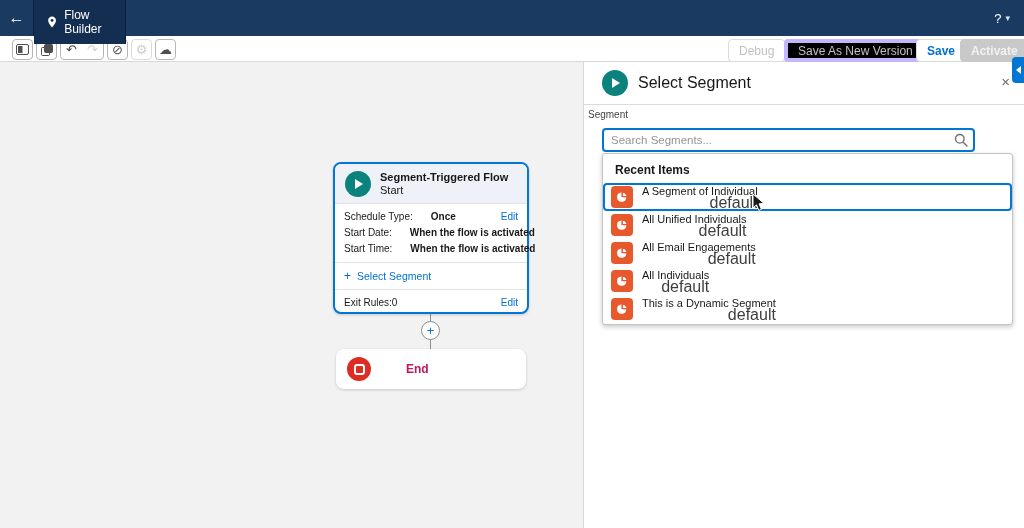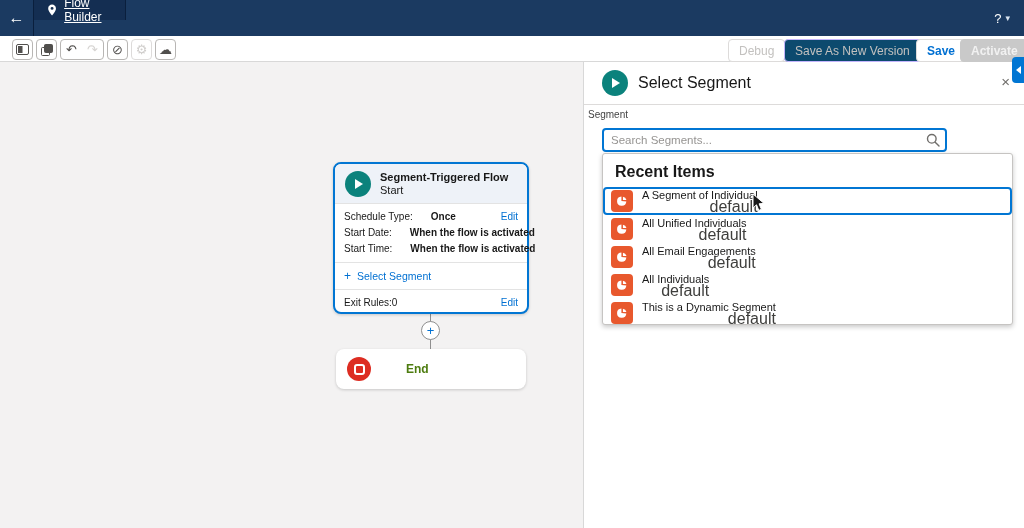--- a/index.html
+++ b/index.html
@@ -8,38 +8,38 @@
     font-family: "Liberation Sans", sans-serif;
     position: relative;
     overflow: hidden;
     background: #f3f2f2;
   }
   .abs { position: absolute; }
 
   
   .topbar { left:0; top:0; width:1024px; height:36px; background:#1b3a61; z-index:10; }
   .topbar .backbtn { left:0; top:0; width:34px; height:36px; display:flex; align-items:center; justify-content:center; color:#fff; font-size:16px; border-right:1px solid #0a1f3d; cursor:pointer; }
-  .topbar .apptab { left:34px; top:0; width:92px; height:20px; background:#142e52; border-right:1px solid #0a1f3d; display:flex; align-items:center; gap:7px; padding-left:13px; color:#fff;text-decoration:underline; }
+  .topbar .apptab { left:34px; top:0; width:92px; height:44px; background:#142e52; border-right:1px solid #0a1f3d; display:flex; align-items:center; gap:7px; padding-left:13px; color:#fff; }
   .topbar .apptab .title { font-size:12px; color:#fff; }
   .topbar .help { right:14px; top:0; height:36px; display:flex; align-items:center; gap:4px; color:#fff; font-size:13px; cursor:pointer; }
   .topbar .help .caret { font-size:9px; color:#d9e4f1; }
 
   
   .toolbar { left:0; top:36px; width:1024px; height:26px; background:#fff; border-bottom:1px solid #d8d8d8; z-index:9; }
   .tbtn { position:absolute; top:3px; height:21px; background:#fff; border:1px solid #b8b6b4; border-radius:4px; display:flex; align-items:center; justify-content:center; color:#514f4d; font-size:13px; cursor:pointer; }
   .tbtn.disabled { border-color:#dddbda; color:#d0cecc; cursor:default; }
   .tgroup { position:absolute; top:3px; height:21px; border:1px solid #b8b6b4; border-radius:4px; background:#fff; display:flex; }
   .tgroup .half { width:21px; display:flex; align-items:center; justify-content:center; font-size:13px; color:#514f4d; cursor:pointer; }
   .tgroup .half.disabled { color:#d6d4d2; cursor:default; }
 
   .actionbtn { position:absolute; top:3px; height:23px; border:1px solid #dddbda; border-radius:4px; background:#fff; font-size:12px; display:flex; align-items:center; justify-content:center; padding:0 10px; font-family:"Liberation Sans",sans-serif; }
   .actionbtn.disabled { color:#c3c1bf; cursor:default; }
   .actionbtn.save { color:#0070d2; font-weight:bold; cursor:pointer; }
   .actionbtn.activate { background:#c9c9c9; border-color:#c9c9c9; color:#f1f1f1; font-weight:bold; }
-  .splitbtn { position:absolute; top:3px; height:23px; border:1px solid #c4b5fd; border-radius:4px; background:#0c4a6e; display:flex; align-items:stretch; }
+  .splitbtn { position:absolute; top:3px; height:23px; border:4px solid #c4b5fd; border-radius:4px; background:#000000; display:flex; align-items:stretch; }
   .splitbtn .lbl { padding:0 10px; display:flex; align-items:center; font-size:12px; color:#c3c1bf; }
   .splitbtn .caretpart { width:24px; border-left:1px solid #dddbda; display:flex; align-items:center; justify-content:center; font-size:9px; color:#c3c1bf; }
 
   
   .canvas { left:0; top:62px; width:1024px; height:466px; background:#f3f2f2; }
 
   .startnode { left:333px; top:100px; width:196px; height:152px; background:#fff; border:2px solid #0176d3; border-radius:8px; box-shadow:0 1px 3px rgba(0,0,0,.18); z-index:2; cursor:pointer; }
   .startnode .nhead { height:40px; background:#eef2f8; border-radius:6px 6px 0 0; border-bottom:1px solid #e3e3e3; display:flex; align-items:center; gap:9px; padding:0 10px; }
   .playcircle { width:26px; height:26px; border-radius:50%; background:#0b827c; flex:0 0 auto; display:flex; align-items:center; justify-content:center; }
   .playtri { width:0; height:0; border-style:solid; border-width:5px 0 5px 8px; border-color:transparent transparent transparent #fff; margin-left:2px; }
@@ -54,35 +54,35 @@
   .selectseg .plus { font-size:12px; }
   .exitrow { display:flex; align-items:baseline; font-size:10px; padding:7px 0 0 0; color:#181818; }
   .exitrow .edit { margin-left:auto; color:#0070d2; cursor:pointer; }
 
   .connector { left:430px; top:252px; width:1px; height:36px; background:#8f8f8f; z-index:1; }
   .plusbtn { left:421px; top:259px; width:19px; height:19px; border-radius:50%; background:#fff; border:1px solid #8f8f8f; color:#0070d2; font-size:13px; display:flex; align-items:center; justify-content:center; z-index:2; cursor:pointer; }
 
   .endnode { left:336px; top:287px; width:190px; height:40px; background:#fff; border-radius:8px; box-shadow:0 1px 3px rgba(0,0,0,.18); display:flex; align-items:center; gap:11px; padding:0 11px; z-index:2; cursor:pointer; }
   .endcircle { width:24px; height:24px; border-radius:50%; background:#dd2d22; display:flex; align-items:center; justify-content:center; }
   .endsquare { width:11px; height:11px; border:2.5px solid #fff; border-radius:3px; }
-  .endnode .elabel { font-size:12px; font-weight:bold; color:#4d7c0f;padding-left:24px; }
+  .endnode .elabel { font-size:12px; font-weight:bold; color:#be185d;padding-left:24px; }
 
   
   .panel { left:583px; top:62px; width:441px; height:466px; background:#fff; border-left:1px solid #d8d8d8; z-index:4; }
   .phead { height:43px; border-bottom:1px solid #dddbda; display:flex; align-items:center; gap:10px; padding:0 18px; position:relative; }
   .phead .ptitle { font-size:16px; color:#181818; }
   .phead .closex { position:absolute; right:14px; top:12px; font-size:15px; color:#706e6b; cursor:pointer; line-height:1; }
   .fieldlabel { position:absolute; left:4px; top:47px; font-size:10px; color:#444; }
-  .searchwrap { position:absolute; left:18px; top:66px; width:345px; height:24px; }
+  .searchwrap { position:absolute; left:18px; top:66px; width:373px; height:24px; }
   .searchwrap input { width:100%; height:100%; border:2px solid #0176d3; border-radius:4px; padding:0 26px 0 7px; font-size:11.5px; font-family:"Liberation Sans",sans-serif; color:#181818; outline:none; }
   .searchwrap input::placeholder { color:#969492; }
   .searchwrap .sicon { position:absolute; right:7px; top:5px; width:14px; height:14px; }
 
   .dropdown { position:absolute; left:18px; top:91px; width:411px; height:172px; background:#fff; border:1px solid #c6c4c2; border-radius:3px; box-shadow:0 2px 5px rgba(0,0,0,.22); z-index:6; padding-top:2px; }
-  .ddheader { font-size:16px; font-weight:bold; color:#181818; padding:7px 12px 6px 12px; }
+  .ddheader { font-size:12px; font-weight:bold; color:#181818; padding:7px 12px 6px 12px; }
   .dditem { height:28px; display:flex; align-items:center; gap:9px; padding:0 8px; cursor:pointer; position:relative;text-align:right; }
   .dditem.selected { outline:2px solid #0176d3; outline-offset:-2px; border-radius:4px; }
   .segicon { width:22px; height:22px; border-radius:4px; background:#e8582d; flex:0 0 auto; display:flex; align-items:center; justify-content:center; }
   .ddtext { display:flex; flex-direction:column; }
   .ddtext .t { font-size:11px; color:#181818; line-height:12px; }
   .ddtext .s { font-size:16px; color:#3e3e3c; line-height:12px; }
 
   .detailsbox { position:absolute; left:16px; top:238px; width:415px; height:80px; background:#fff; border:1px solid #d8d8d8; border-radius:2px; text-align:center; z-index:1; padding-top:22px; }
   .detailsbox .h { font-size:16px; color:#181818; }
   .detailsbox .c { font-size:11.5px; color:#181818; margin-top:10px; }

